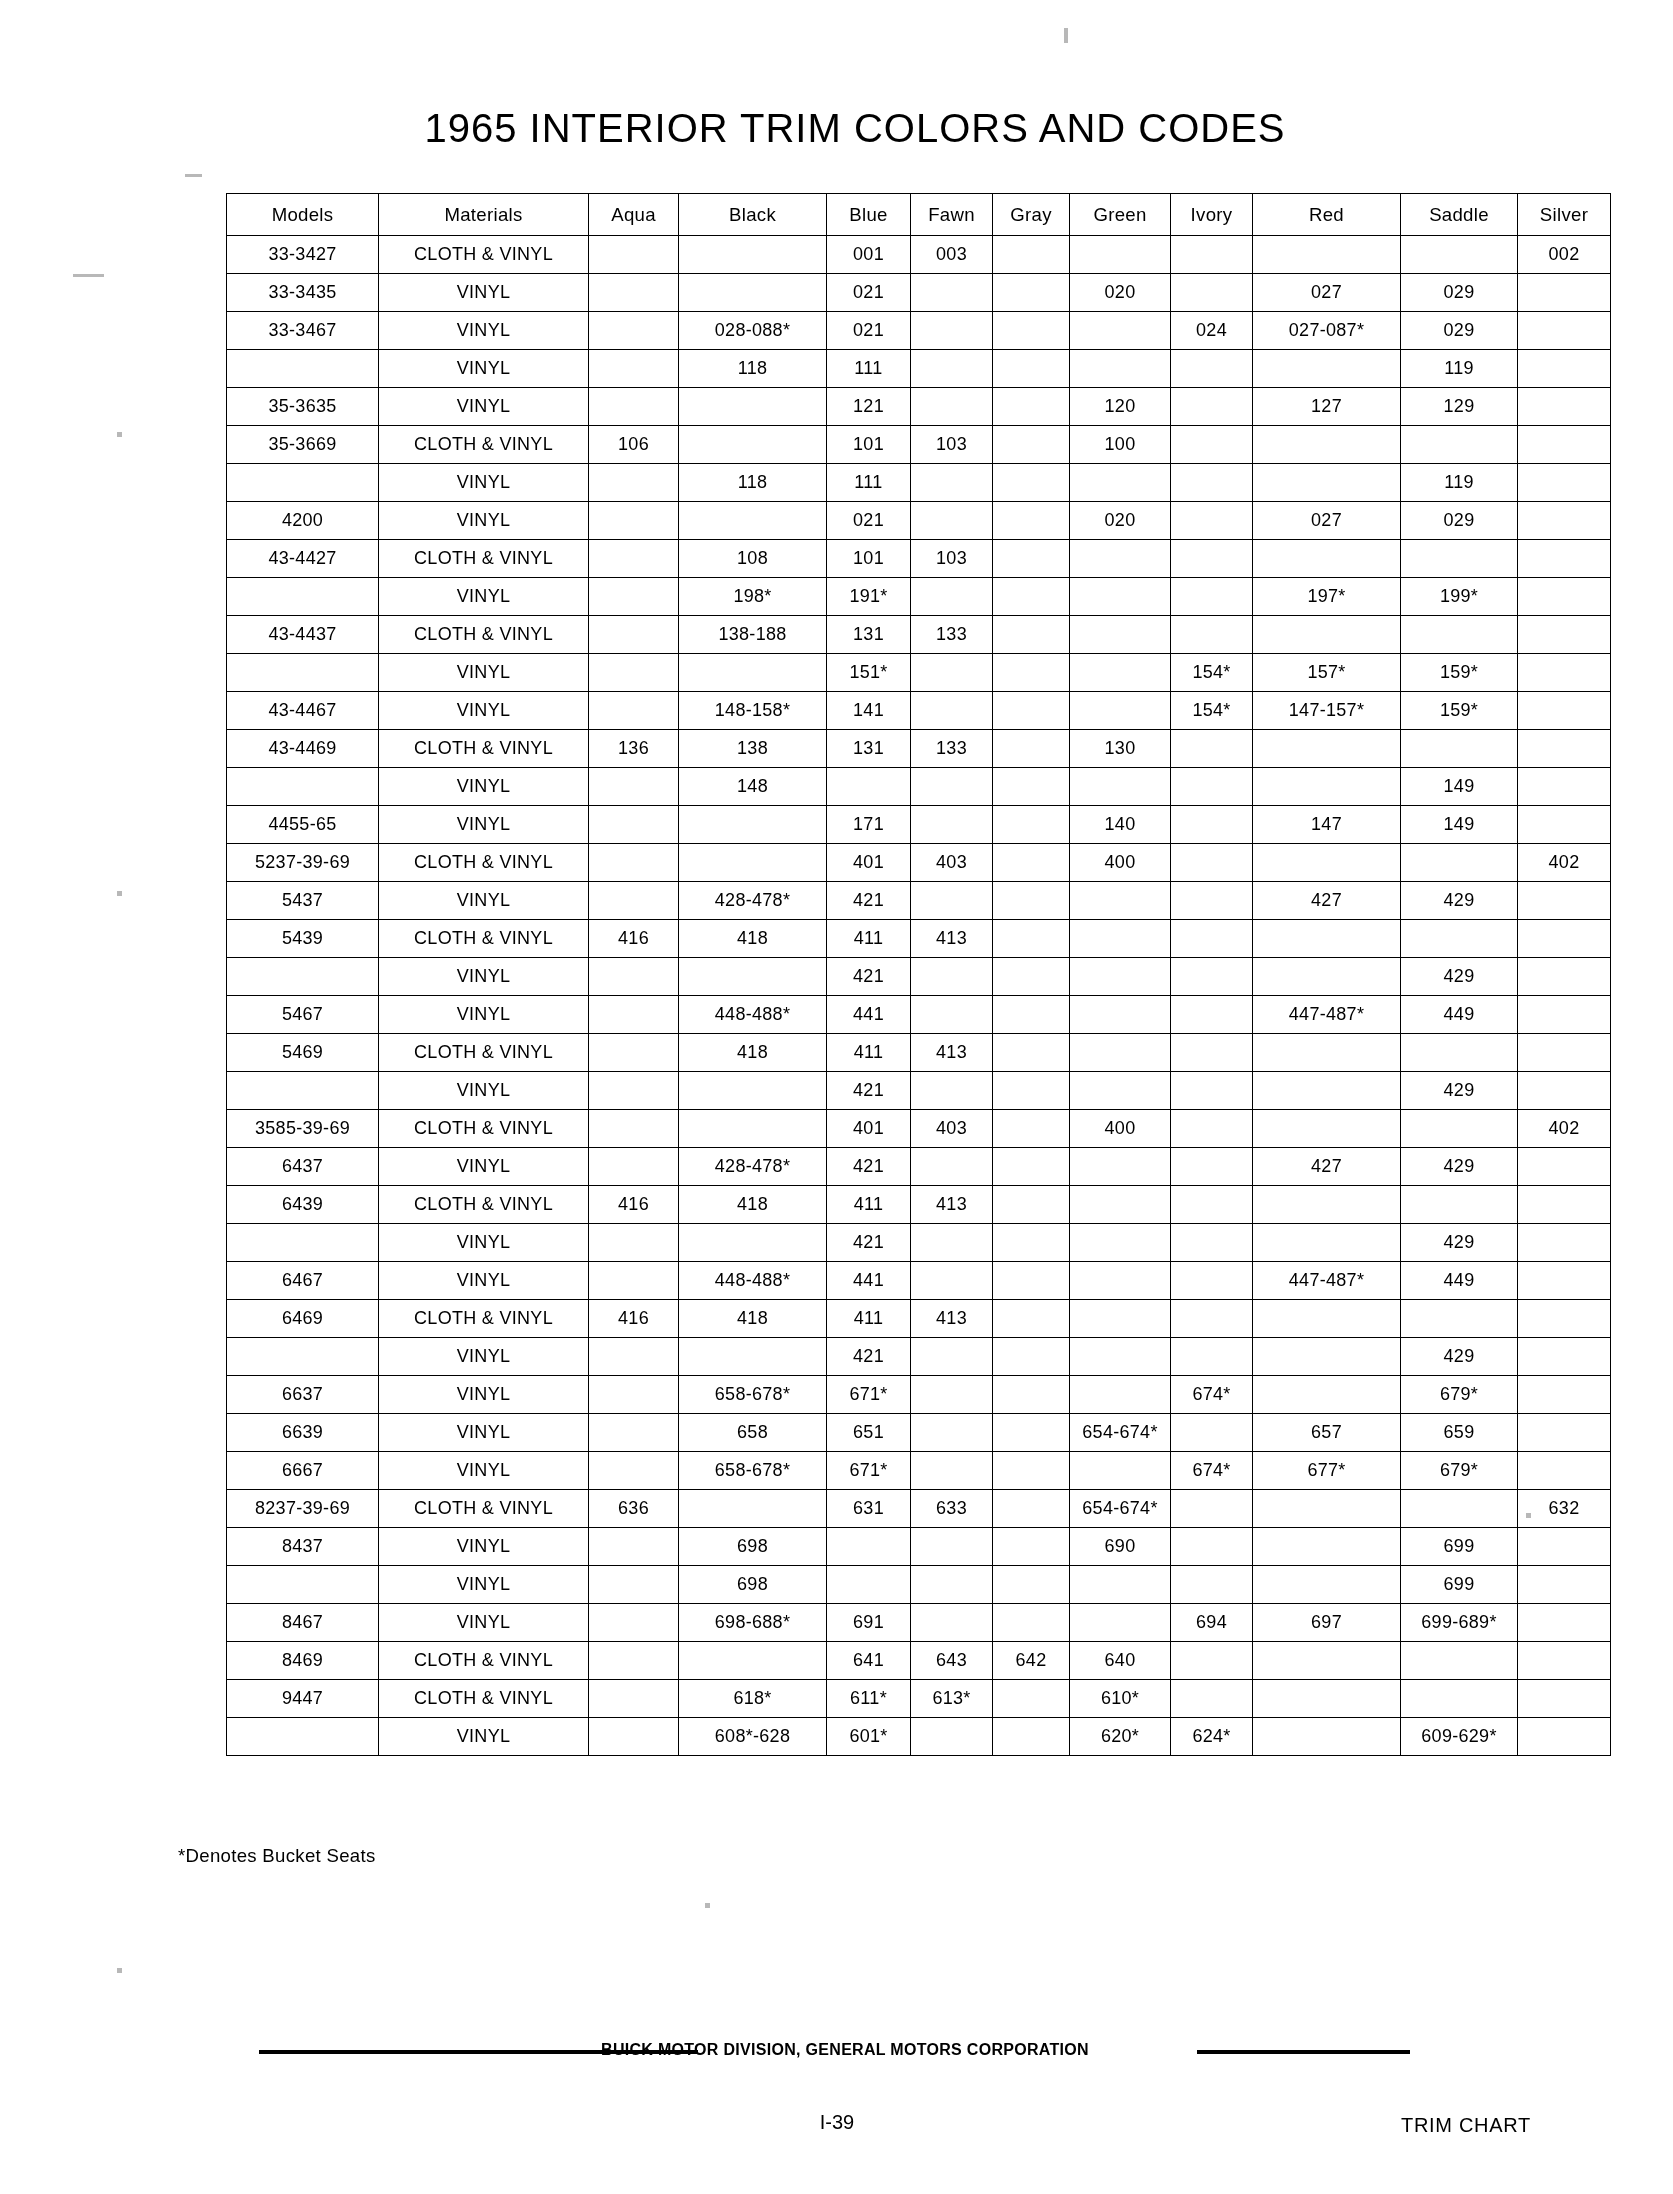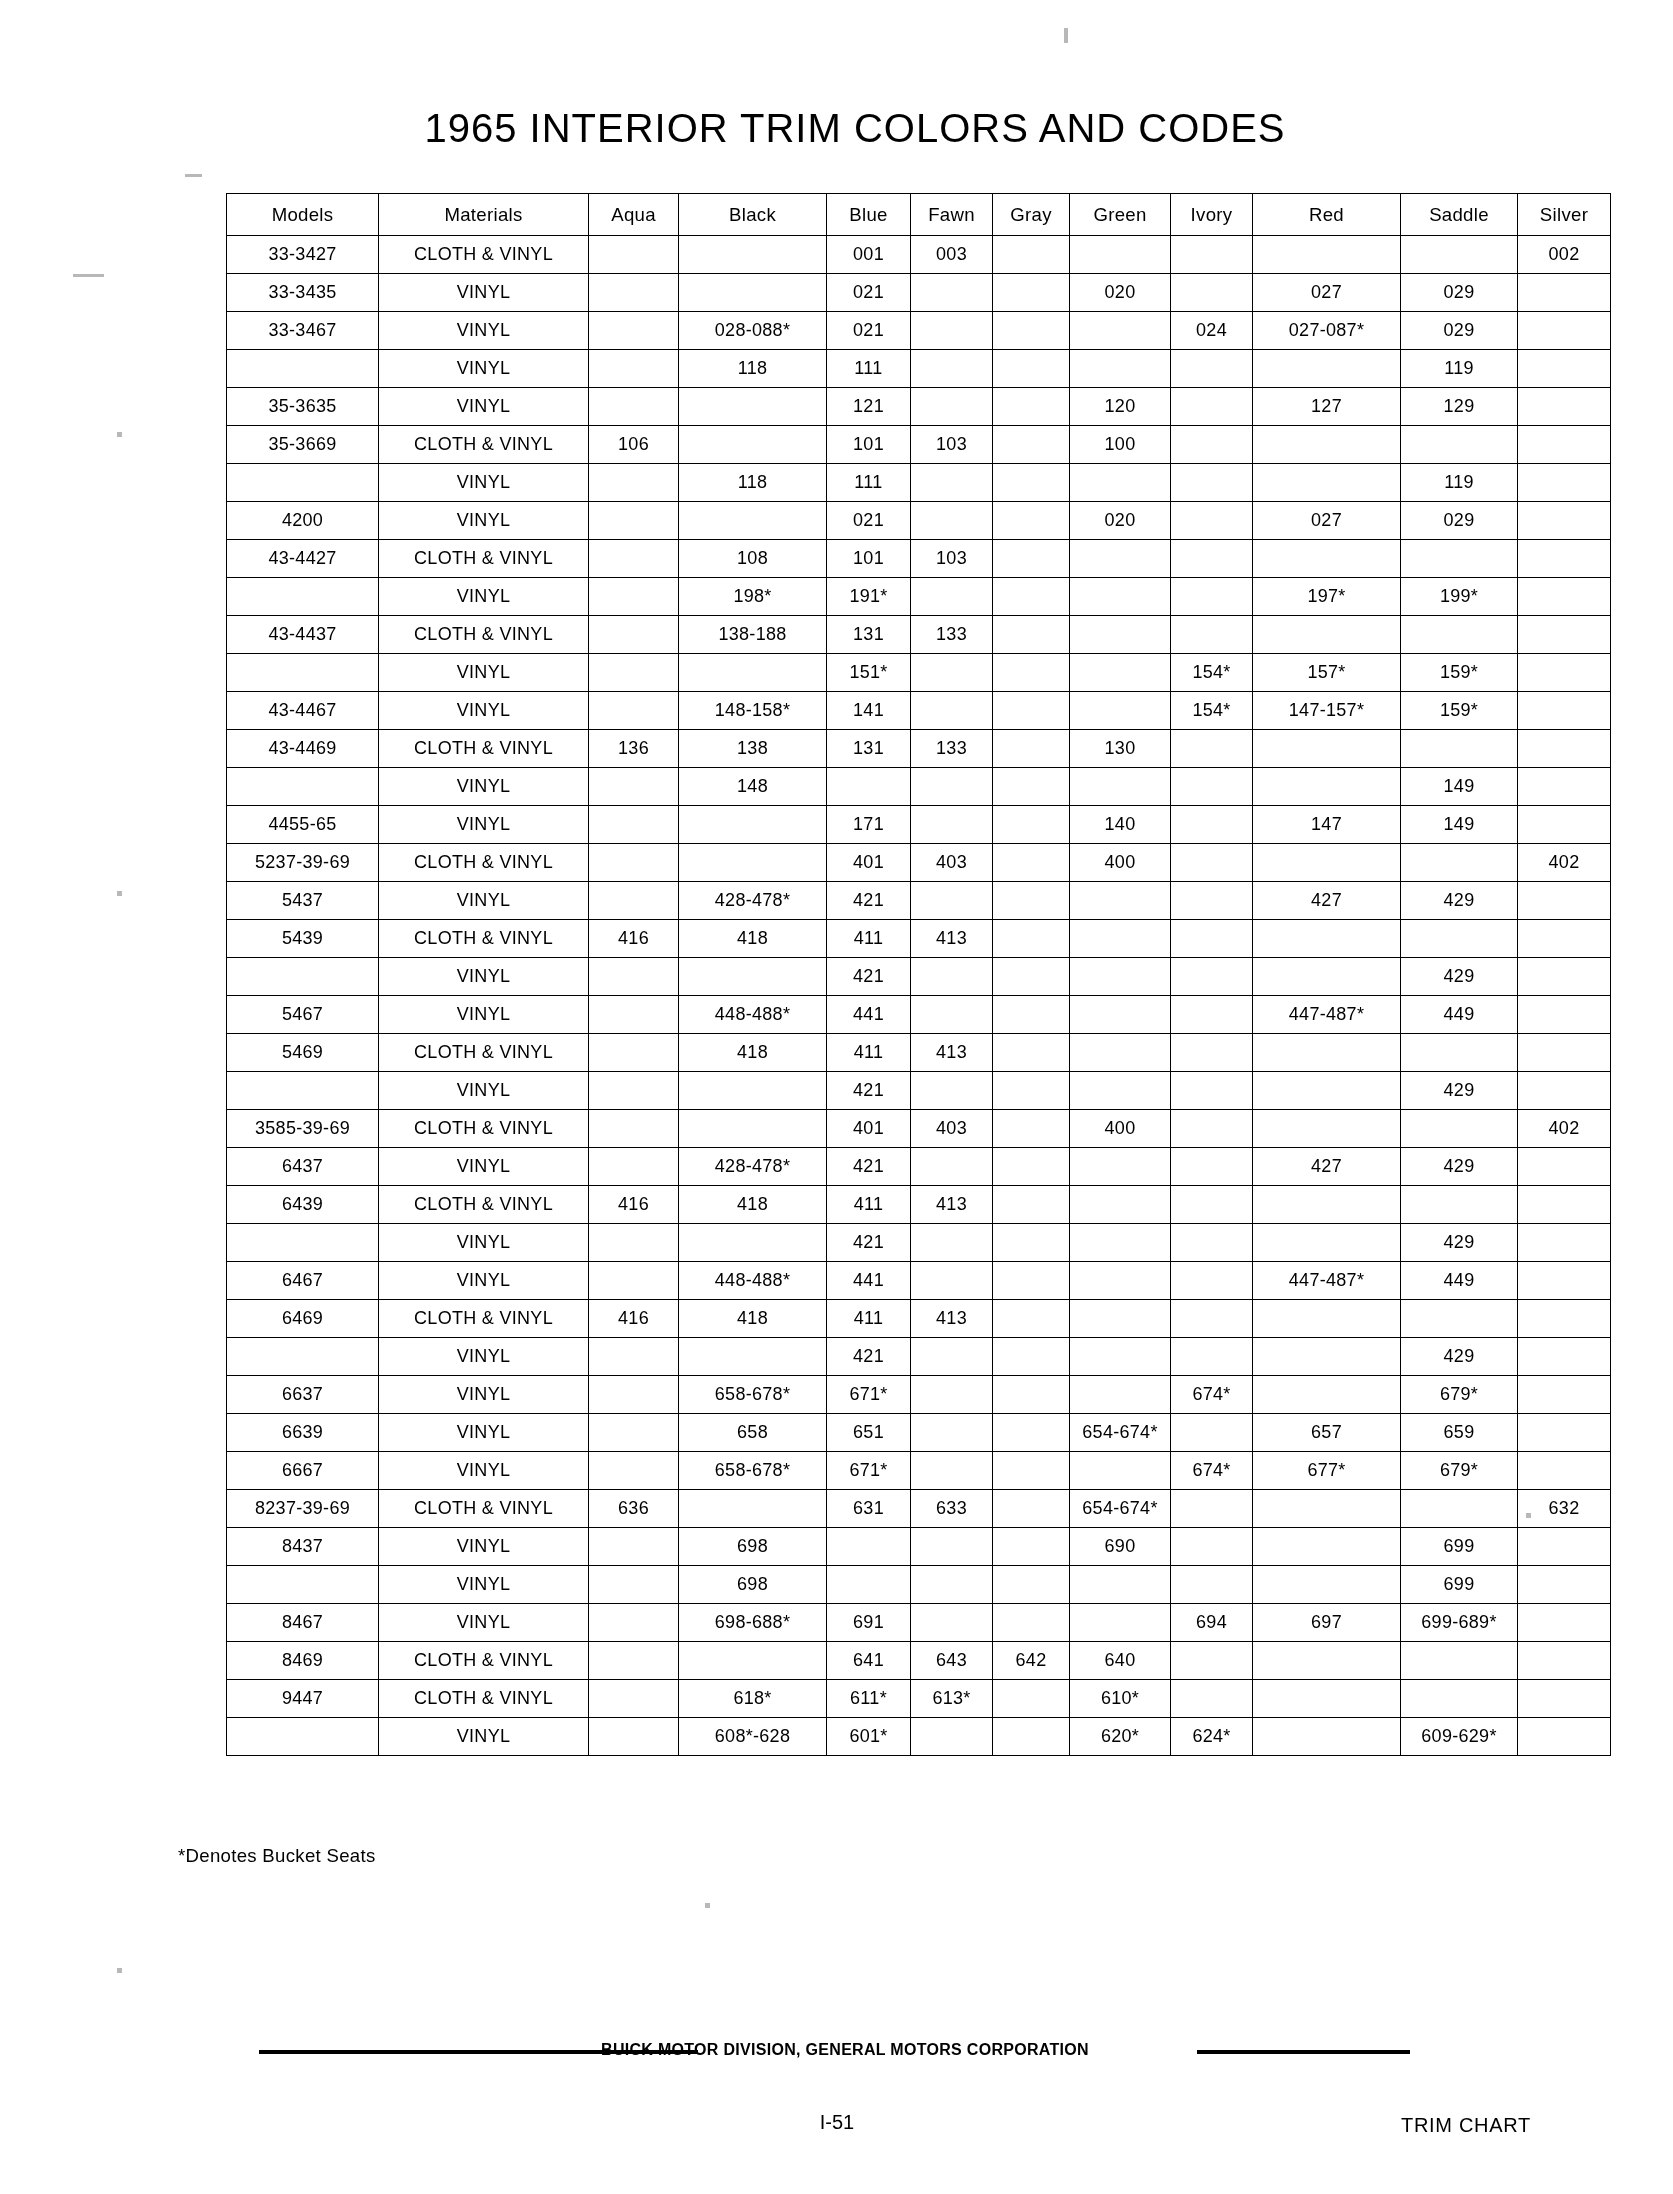--- a/index.html
+++ b/index.html
@@ -750,17 +750,17 @@
   </div>
 
   <div class="footnote">*Denotes Bucket Seats</div>
 
   <div class="footer">
     <div class="footer-rule-left"></div>
     <div class="footer-rule-right"></div>
     <div class="footer-center">BUICK MOTOR DIVISION, GENERAL MOTORS CORPORATION</div>
   </div>
 
-  <div class="page-number">I-51</div>
+  <div class="page-number">I-39</div>
   <div class="chart-label">TRIM CHART</div>
 
 </div>
 
 
 </body></html>

